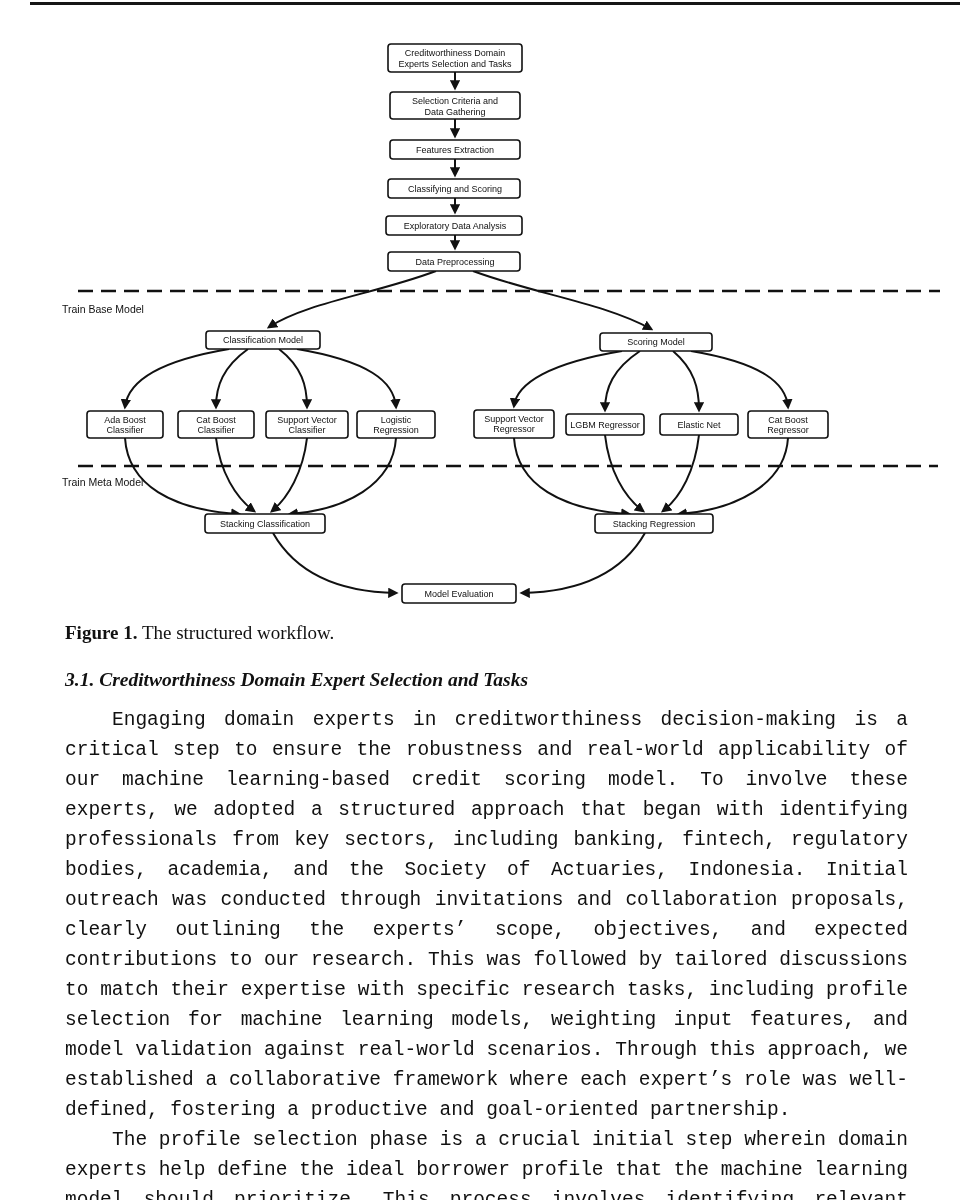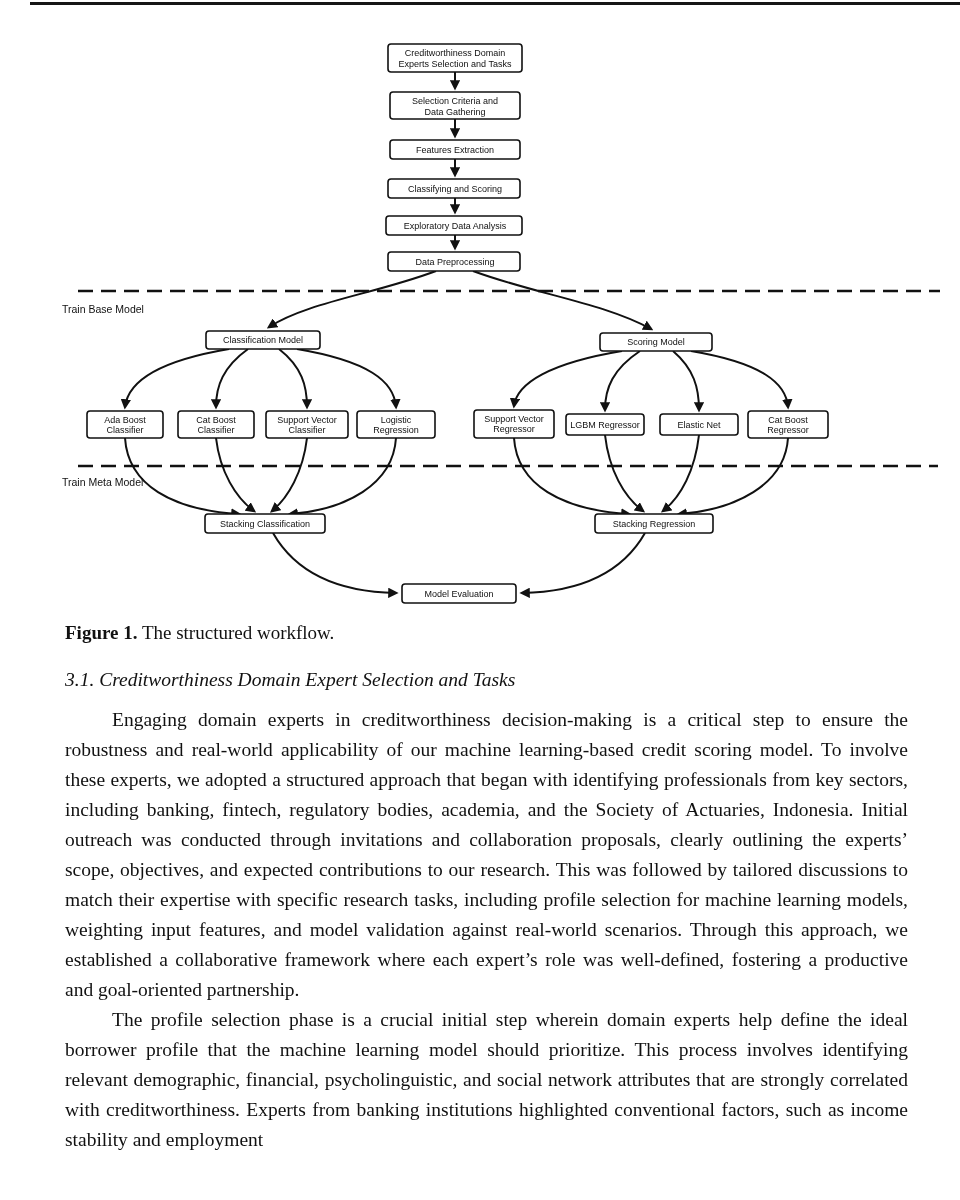--- a/index.html
+++ b/index.html
@@ -17,27 +17,27 @@
     text-anchor:middle;
   }
   svg .arrow { fill:none; stroke:#111; stroke-width:2; }
   svg .dash { stroke:#111; stroke-width:2.6; stroke-dasharray:15 8; }
   svg .lane-label { font-family:"Liberation Sans", sans-serif; font-size:10.5px; fill:#111; }
 
   .caption { position:absolute; top:622px; left:65px; right:52px; font-size:19px; }
   .caption .cap-label { font-weight:bold;margin-top:41px; }
   .section-heading {
     position:absolute; top:669px; left:65px; right:52px;
-    font-size:19.5px; font-style:italic; font-weight:normal;
+    font-size:19.5px; font-style:italic; font-weight:bold;
   }
   .body-text {
     position:absolute; top:705px; left:65px; right:52px;
     font-size:19.5px; line-height:30px; text-align:justify;
   }
-  .body-text p { text-indent:47px; }
+  .body-text p { text-indent:47px;font-family:Liberation Mono, monospace; }
 </style>
 </head>
 <body>
 
 <div class="top-rule"></div>
 
 <div class="figure-area">
 <svg width="960" height="614" viewBox="0 0 960 614">
   <defs>
     <marker id="ah" viewBox="0 0 10 10" refX="7.5" refY="5" markerWidth="5.2" markerHeight="5.2" orient="auto">

